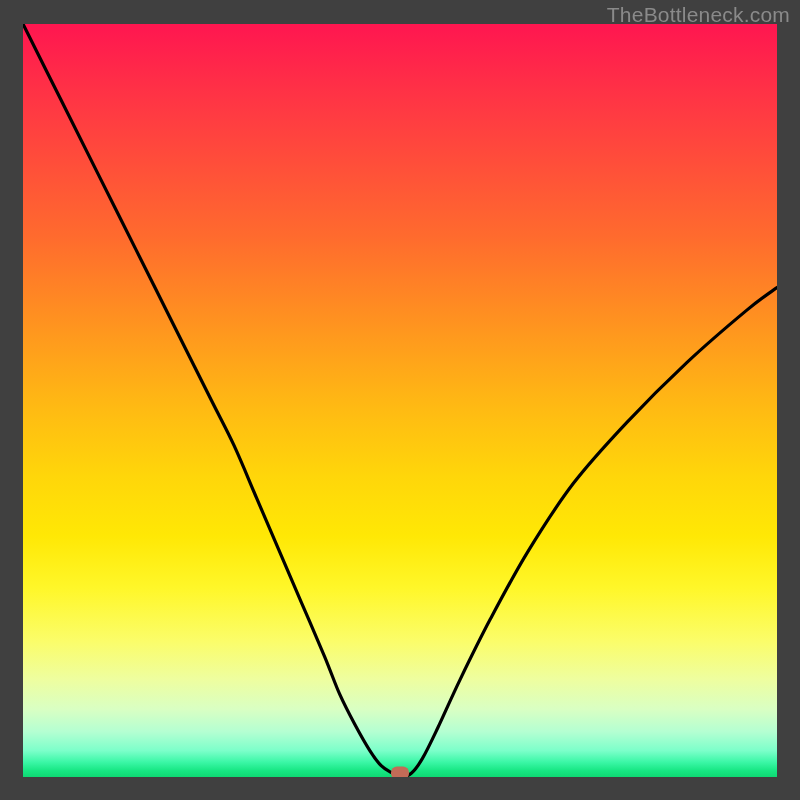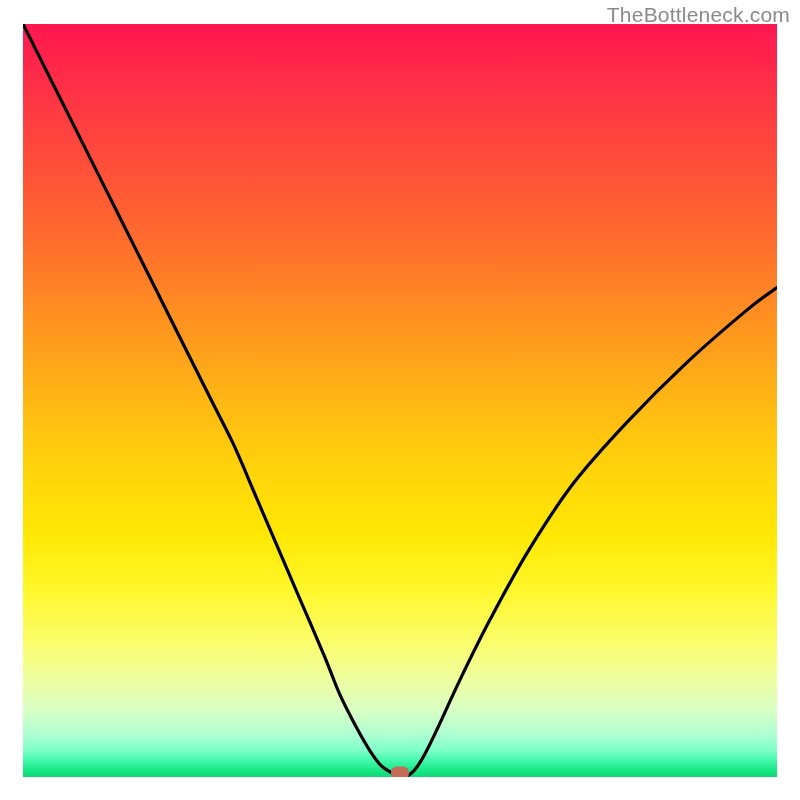--- a/index.html
+++ b/index.html
@@ -10,21 +10,21 @@
     background: #000;
     overflow: hidden;
     font-family: Arial, Helvetica, sans-serif;
   }
   .frame {
     position: absolute;
     left: 0;
     top: 0;
     width: 800px;
     height: 800px;
-    background: #ffffff;
+    background: #404040;
   }
   .plot-area {
     position: absolute;
     left: 23px;
     top: 24px;
     width: 754px;
     height: 753px;
     overflow: hidden;
   }
   .gradient {

